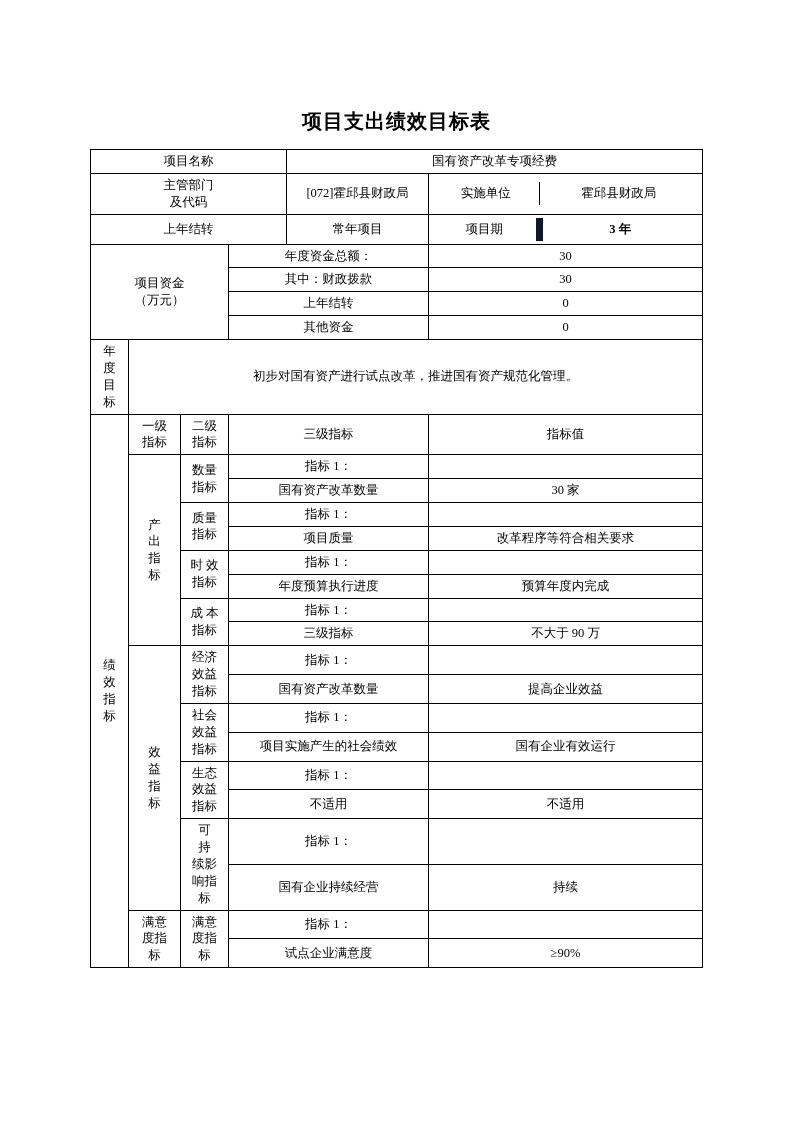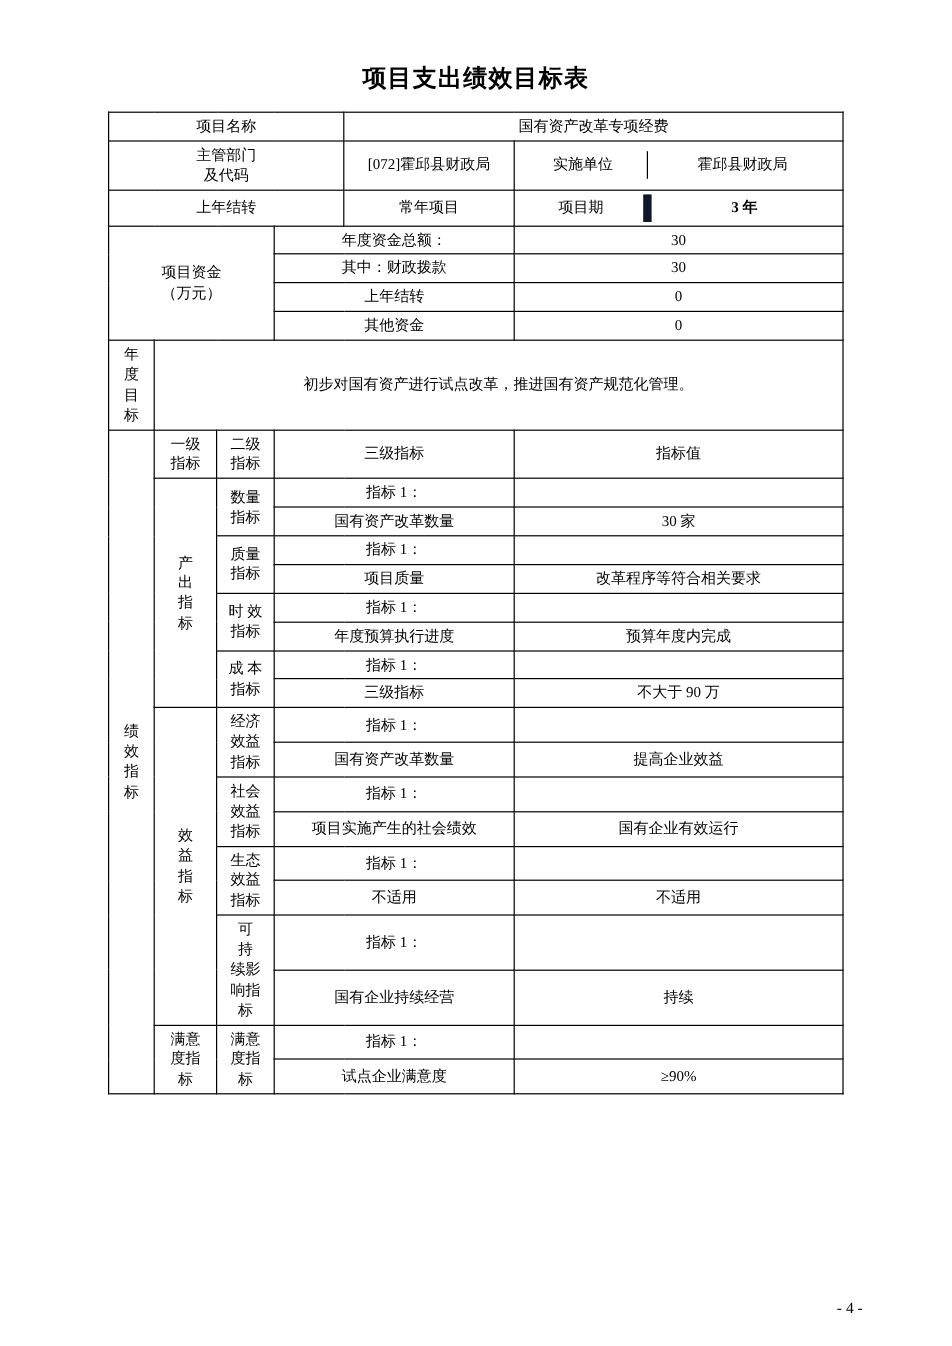--- a/index.html
+++ b/index.html
@@ -17,21 +17,21 @@
   .page {
     position: relative;
     width: 793px;
     height: 1122px;
     box-sizing: border-box;
   }
   .title {
     text-align: center;
     font-size: 20px;
     font-weight: bold;
-    margin-top: 52px;
+    margin-top: 108px;
     letter-spacing: 1px;
   }
   .subtitle {
     text-align: center;
     font-size: 12.5px;
     margin-top: 10px;
     letter-spacing: 0.5px;
   }
   table.main {
     border-collapse: collapse;

